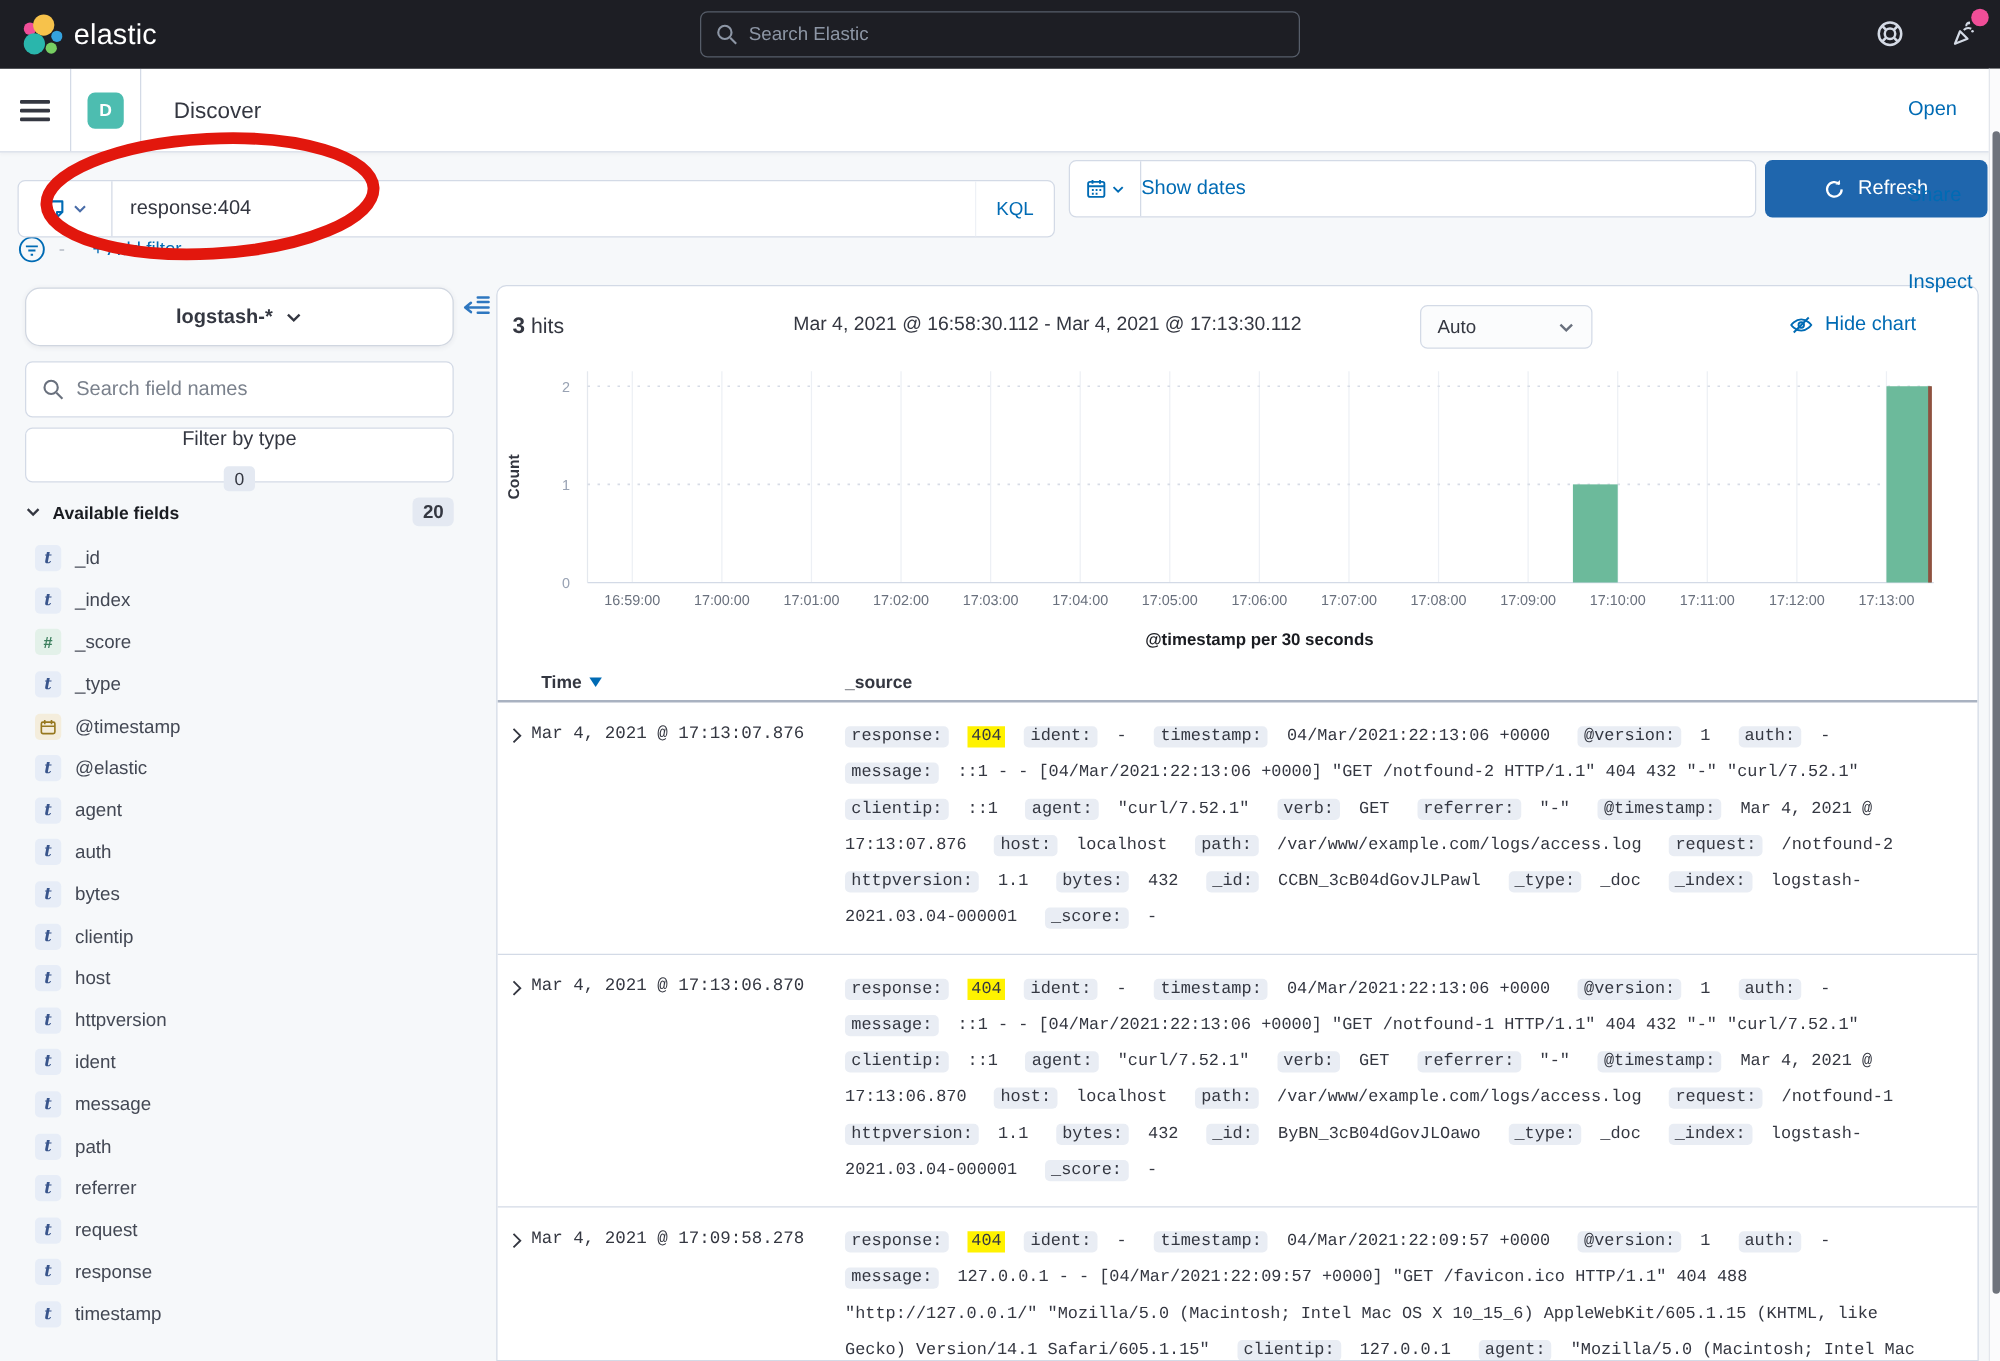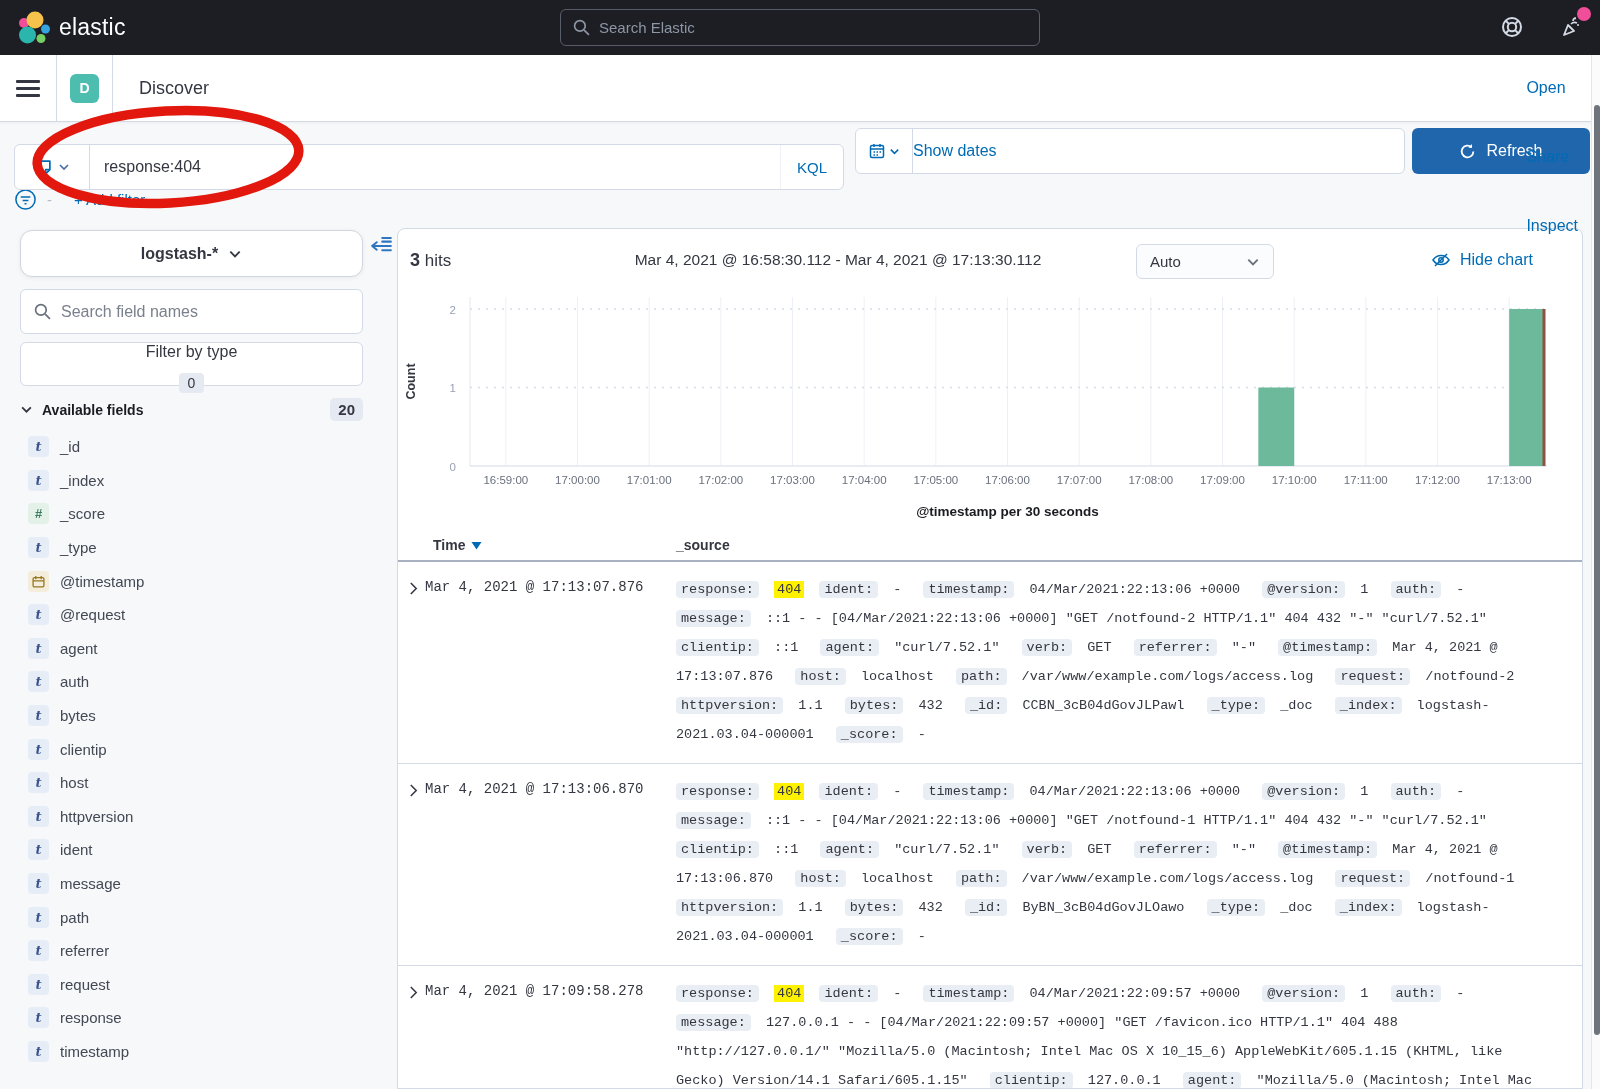--- a/index.html
+++ b/index.html
@@ -247,21 +247,21 @@
       <span class="tok tok-d">
         <svg width="13" height="13" viewBox="0 0 12 12">
           <rect x="1" y="2.5" width="10" height="8.5" rx="1.2" fill="none" stroke="#96781f" stroke-width="1.2"></rect>
           <path d="M3.5 1v3M8.5 1v3M1 5.5h10" stroke="#96781f" stroke-width="1.2"></path>
         </svg>
       </span>
       <span class="field-label">@timestamp</span>
     </div>
     <div class="field-item">
       <span class="tok tok-t">t</span>
-      <span class="field-label">@request</span>
+      <span class="field-label">@elastic</span>
     </div>
     <div class="field-item">
       <span class="tok tok-t">t</span>
       <span class="field-label">agent</span>
     </div>
     <div class="field-item">
       <span class="tok tok-t">t</span>
       <span class="field-label">auth</span>
     </div>
     <div class="field-item">

